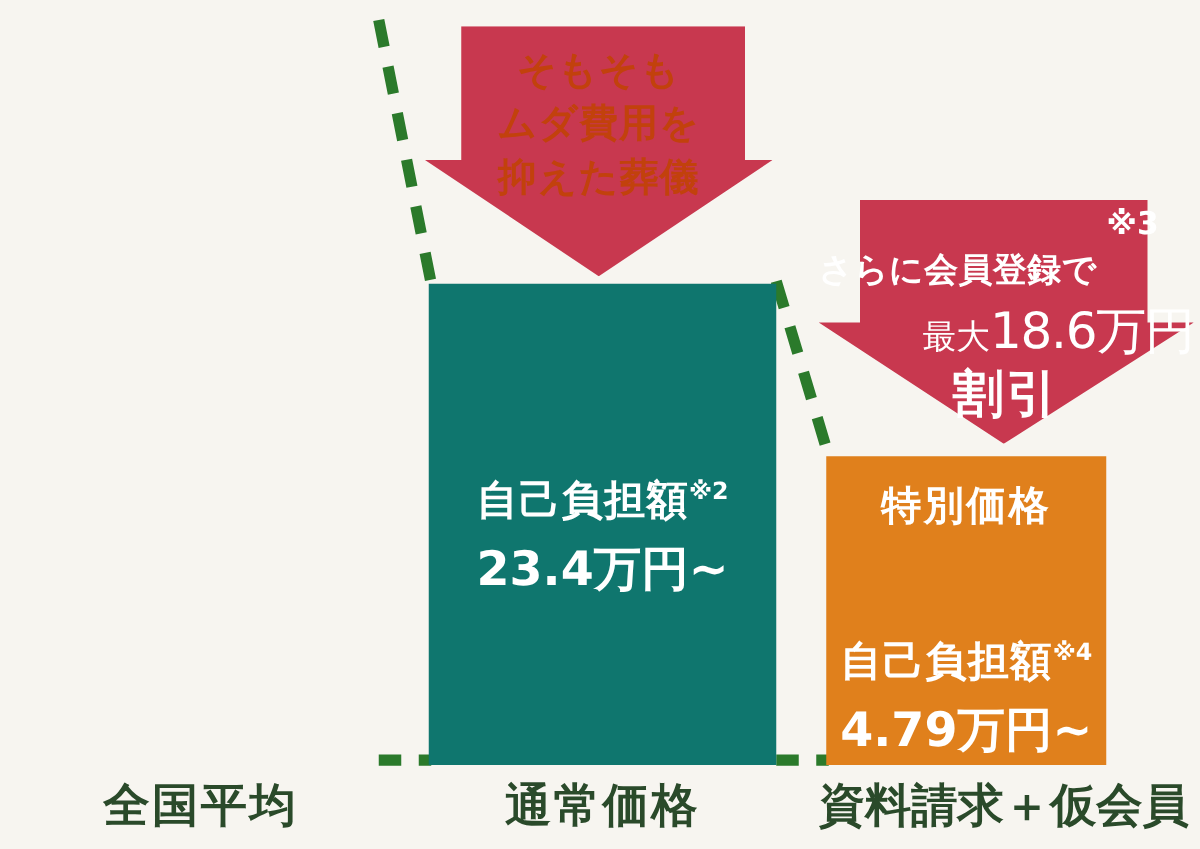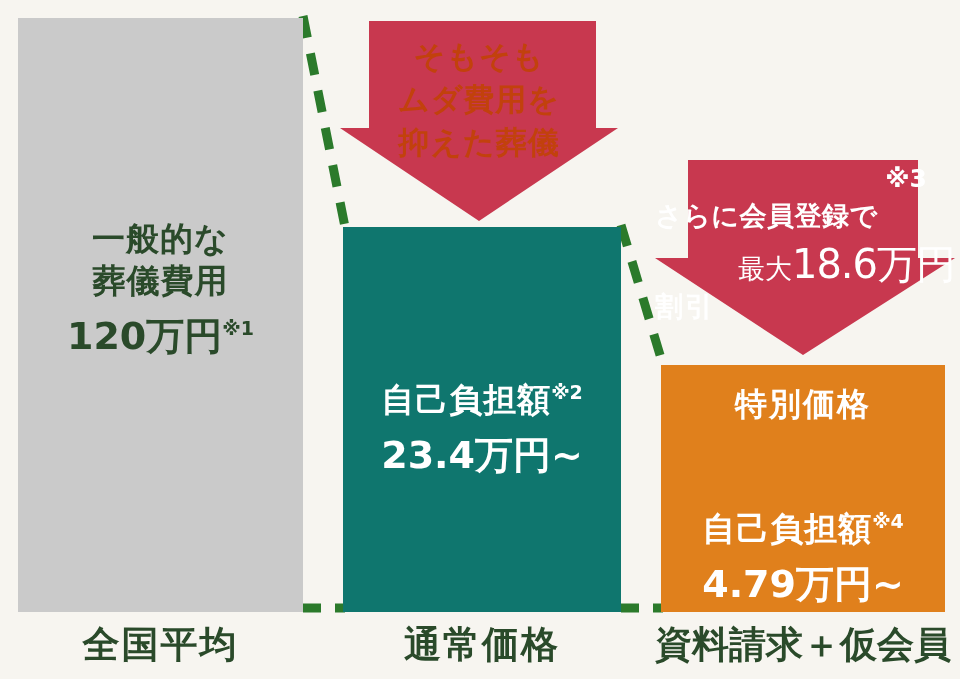--- a/index.html
+++ b/index.html
@@ -8,21 +8,21 @@
     background:#F7F5F0;
     font-family:"DejaVu Sans","Liberation Sans",sans-serif;
     overflow:hidden;position:relative;
   }
   #stage{position:absolute;inset:0;width:960px;height:679px;}
 
   
   .bar{position:absolute;box-sizing:border-box;}
   #bar-national{left:18px;top:18px;width:285px;height:594px;background:#CACACA;}
   #bar-regular {left:343px;top:227px;width:278px;height:385px;background:#0f766e;}
-  #bar-special {left:661px;top:365px;width:284px;height:247px;background:#E0801C;}
+  #bar-special {left:661px;top:365px;width:224px;height:247px;background:#E0801C;}
 
   .bar-body{position:absolute;left:0;right:0;text-align:center;}
   #bar-national .bar-body{top:200px;}
   #bar-regular  .bar-body{top:110px;}
   #bar-special  .bar-body{top:20px;}
 
   .b-title{
     font-size:33px;font-weight:700;line-height:1.28;
     letter-spacing:1px;white-space:pre-line;
   }
@@ -65,22 +65,22 @@
     position:absolute;top:38px;left:0;right:0;text-align:left;
     color:#fff;font-size:27px;font-weight:700;letter-spacing:0.5px;
   }
   #callout-discount .cl-l2{
     position:absolute;top:77px;left:0;right:0;text-align:right;
     color:#fff;font-weight:400;white-space:nowrap;
   }
   #callout-discount .cl-l2 .small{font-size:27px;}
   #callout-discount .cl-l2 .big{font-size:40px;letter-spacing:-1px;}
   #callout-discount .cl-l3{
-    position:absolute;top:128px;left:0;right:0;
-    color:#fff;font-size:28px;font-weight:700;letter-spacing:2px;
+    position:absolute;top:128px;left:0;right:0;text-align:center;
+    color:#fff;font-size:41px;font-weight:700;letter-spacing:2px;
   }
 
   
   .axis-label{
     position:absolute;top:620px;
     color:#2A4A2A;font-size:37px;font-weight:700;
     text-align:center;letter-spacing:2px;white-space:nowrap;
   }
   #axis-national{left:18px;width:285px;}
   #axis-regular {left:343px;width:278px;}
@@ -91,29 +91,20 @@
 
 <div id="stage">
 
   <svg class="dash-svg" viewBox="0 0 960 679" xmlns="http://www.w3.org/2000/svg">
     <line x1="303" y1="16" x2="345" y2="227" stroke="#2B7A2B" stroke-width="9" stroke-dasharray="22 16" stroke-linecap="butt"></line>
     <line x1="621" y1="225" x2="663" y2="365" stroke="#2B7A2B" stroke-width="9" stroke-dasharray="22 16" stroke-linecap="butt"></line>
     <line x1="303" y1="608" x2="345" y2="608" stroke="#2B7A2B" stroke-width="9" stroke-dasharray="18 14" stroke-linecap="butt"></line>
     <line x1="621" y1="608" x2="663" y2="608" stroke="#2B7A2B" stroke-width="9" stroke-dasharray="18 14" stroke-linecap="butt"></line>
   </svg>
 
-  <div class="bar" id="bar-national">
-    <div class="bar-body">
-      <div class="b-title">一般的な
-葬儀費用</div>
-      <div class="b-amount">
-        <span>120万円</span><span class="sup">※1</span>
-      </div>
-    </div>
-  </div>
 
   <div class="bar" id="bar-regular">
     <div class="bar-body">
       <div class="b-title">
         <span>自己負担額</span><span class="sup">※2</span>
       </div>
       <div class="b-amount">23.4万円~</div>
     </div>
   </div>
 

